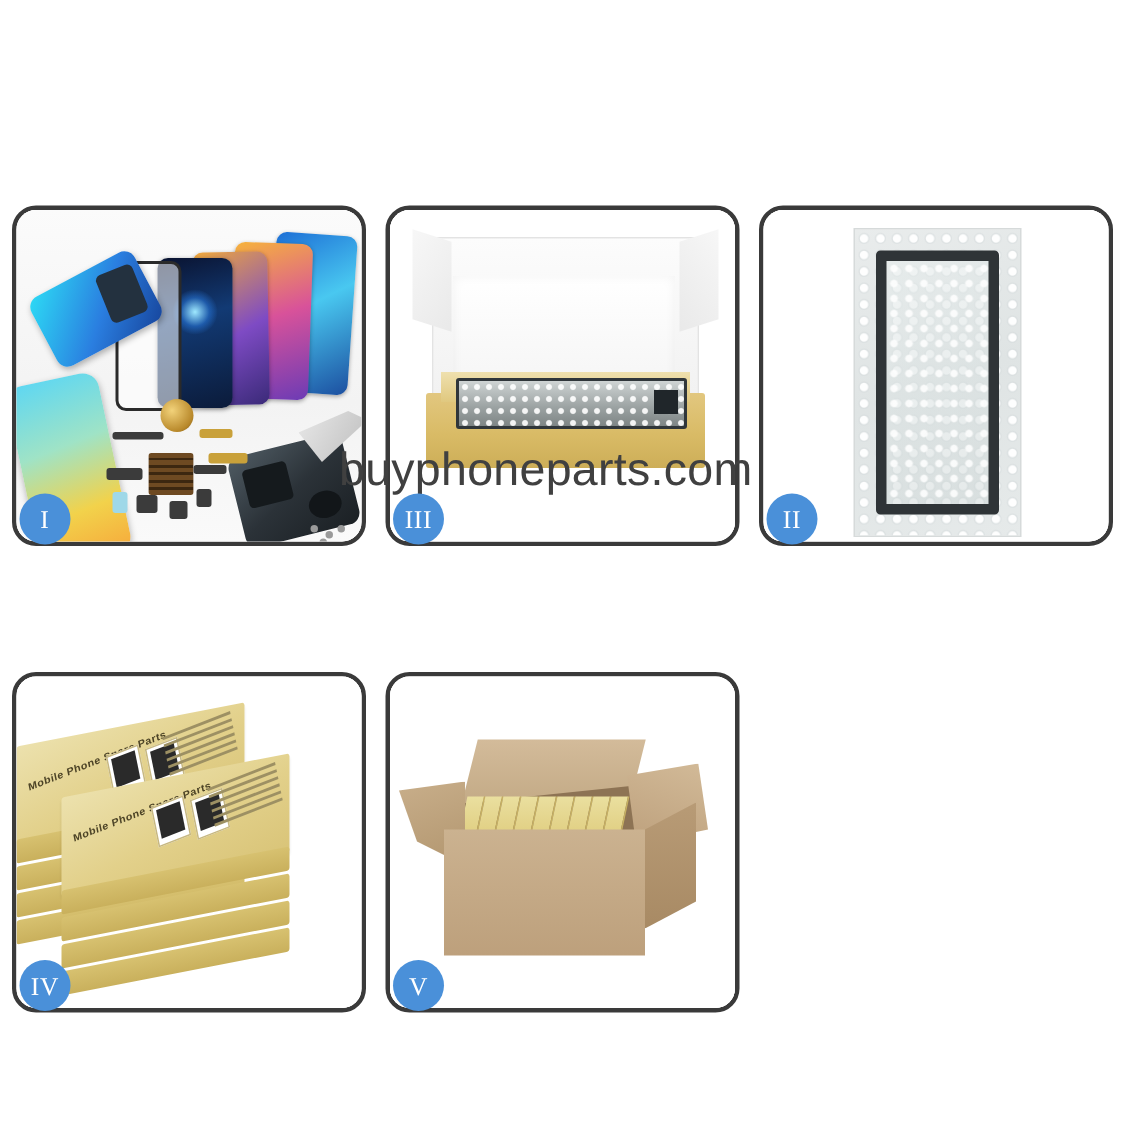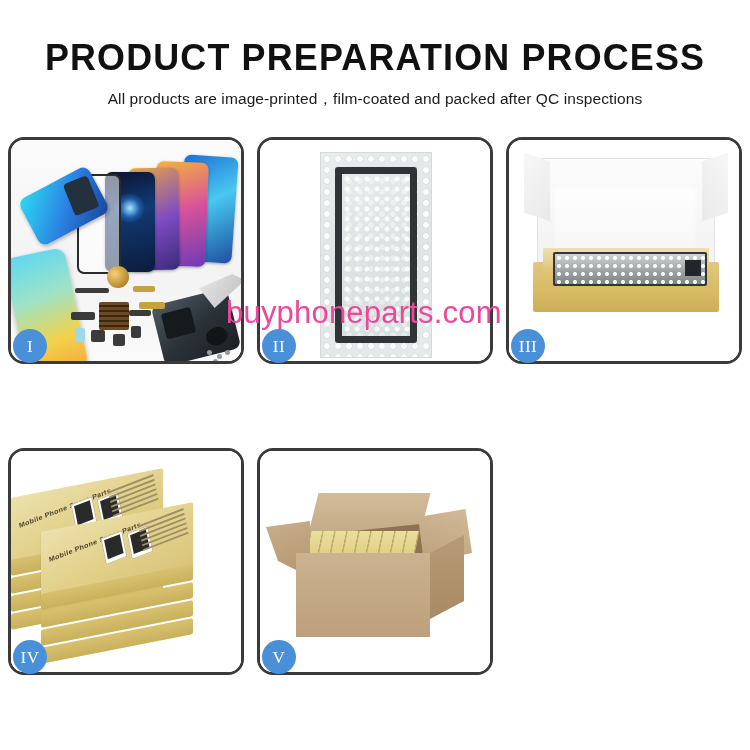--- a/index.html
+++ b/index.html
@@ -61,21 +61,21 @@
     font-family:"Liberation Serif","DejaVu Serif",serif;
     font-size:17px;letter-spacing:.5px;line-height:1;
     z-index:6;
   }
 
   
   .watermark{
     position:absolute;left:226px;top:296px;
     width:308px;height:34px;
     font-size:31px;line-height:34px;
-    color:#ec4899;letter-spacing:.2px;
+    color:#404040;letter-spacing:.2px;
     white-space:nowrap;z-index:1;pointer-events:none;
     font-family:"Liberation Sans","DejaVu Sans",sans-serif;
   }
 
   
   .p1{background:linear-gradient(180deg,#fbfbfb 0%,#f3f3f3 58%,#fafafa 100%);}
   .phone-row{position:absolute;left:52px;top:12px;width:180px;height:130px;}
   .ph{position:absolute;border-radius:7px;box-shadow:0 1px 3px rgba(0,0,0,.35);}
   .ph1{width:54px;height:106px;left:118px;top:4px;
        background:linear-gradient(150deg,#1d6fd6 0%,#49c8f0 45%,#1c4fa0 100%);
@@ -241,24 +241,20 @@
   .tape2{position:absolute;left:46px;top:56px;width:14px;height:26px;
        background:rgba(172,148,112,.85);}
   .tape3{position:absolute;left:46px;top:118px;width:14px;height:24px;
        background:rgba(172,148,112,.85);}
 </style>
 </head>
 <body>
 
 <div class="page">
 
-  <div class="header">
-    <h1 class="title">PRODUCT PREPARATION PROCESS</h1>
-    <p class="subtitle">All products are image-printed，film-coated and packed after QC inspections</p>
-  </div>
 
   <div class="grid">
 
     <div class="card">
       <div class="card-inner">
         <div class="photo p1">
           <div class="phone-row">
             <div class="ph ph1"></div>
             <div class="ph ph2"></div>
             <div class="ph ph3"></div>
@@ -288,40 +284,40 @@
                 <span style="left:6px;top:9px"></span>
             </div>
           </div>
         </div>
       </div>
       <div class="badge">I</div>
     </div>
 
     <div class="card">
       <div class="card-inner">
-        <div class="photo p2">
-          <div class="bubble">
-            <div class="screen-in"></div>
-          </div>
-        </div>
-      </div>
-      <div class="badge">II</div>
-    </div>
-
-    <div class="card">
-      <div class="card-inner">
         <div class="photo p3">
           <div class="lid"></div>
           <div class="foam"></div>
           <div class="box-base">
             <div class="wrapped"></div>
           </div>
         </div>
       </div>
       <div class="badge">III</div>
+    </div>
+
+    <div class="card">
+      <div class="card-inner">
+        <div class="photo p2">
+          <div class="bubble">
+            <div class="screen-in"></div>
+          </div>
+        </div>
+      </div>
+      <div class="badge">II</div>
     </div>
 
     <div class="card">
       <div class="card-inner">
         <div class="photo p4">
           <div class="stack">
 
             <div class="sbox sb-top" style="left:4px;top:18px;">
               <div class="lbl">Mobile Phone Spare Parts</div>
               <div class="lbl-ph" style="left:62px;">

